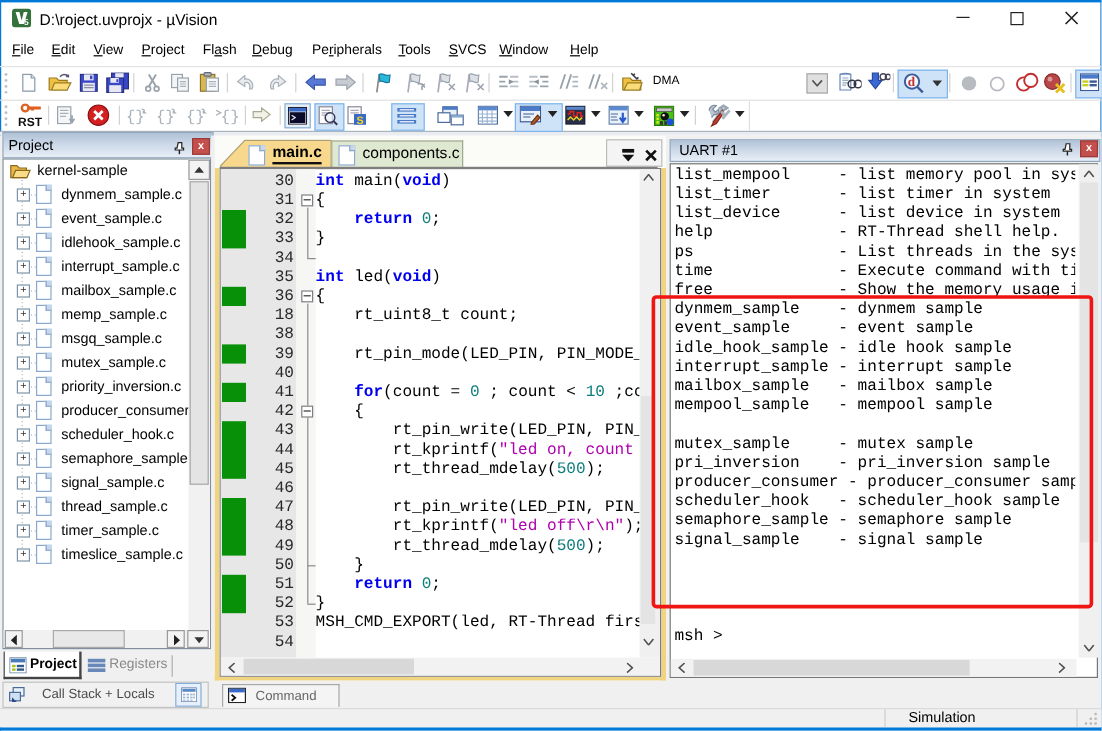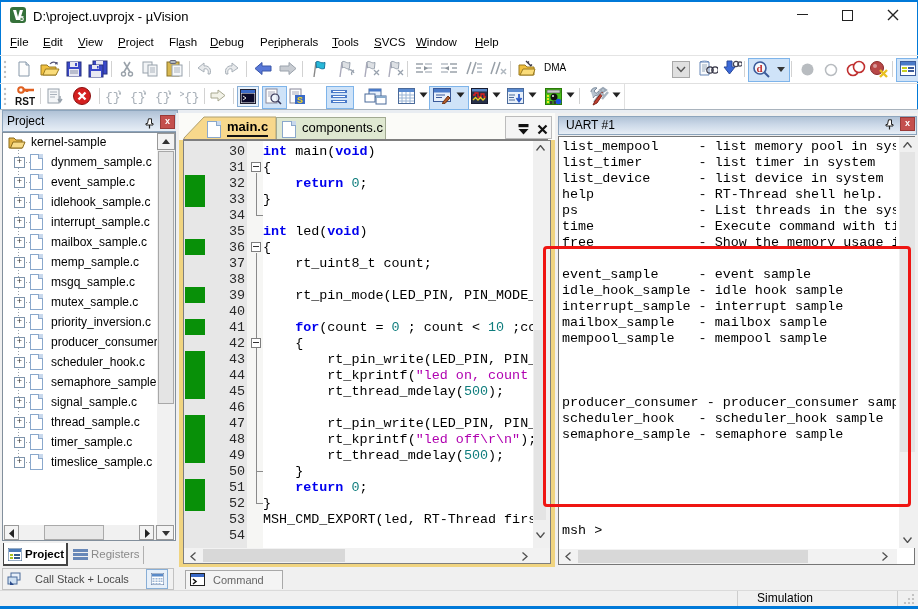--- a/index.html
+++ b/index.html
@@ -28,21 +28,21 @@
 <div class="a" style="left:0;top:0;width:918px;height:2px;background:#0079d8"></div>
 <div class="a" style="left:0;top:0;width:1px;height:609px;background:#0079d8"></div>
 <div class="a" style="left:917px;top:0;width:1px;height:609px;background:#0079d8"></div>
 <div class="a" style="left:0;top:606px;width:918px;height:3px;background:#0079d8"></div>
 
 <svg class="a" style="left:10px;top:7px" width="16" height="16" viewBox="0 0 16 16">
  <rect x="0" y="0" width="16" height="16" rx="3" fill="#35713a"></rect>
  <path d="M3 3 L6.2 3 L8 10 L9.8 3 L13 3 L10 13 L6 13 Z" fill="#fff"></path>
  <text x="10" y="14" font-size="7" font-weight="bold" fill="#fff" font-family="Liberation Sans">5</text>
 </svg>
-<div class="a" style="left:33px;top:9px;font-size:13px">D:\project.uvprojx - µVision</div>
+<div class="a" style="left:33px;top:9px;font-size:13px">D:\roject.uvprojx - µVision</div>
 <div class="a" style="left:797px;top:14px;width:11px;height:1.4px;background:#222"></div>
 <div class="a" style="left:842px;top:10px;width:9px;height:9px;border:1.4px solid #222"></div>
 <svg class="a" style="left:887px;top:9px" width="12" height="12">
     <path d="M1 1 L11 11 M11 1 L1 11" stroke="#222" stroke-width="1.4"></path>
   </svg>
 
 <div class="a" style="left:0;top:36px;height:16px;width:918px;font-size:11.5px">
 <span class="a" style="left:10px"><u>F</u>ile</span>
 <span class="a" style="left:43px"><u>E</u>dit</span>
 <span class="a" style="left:78px"><u>V</u>iew</span>
@@ -566,21 +566,21 @@
 <div class="grn" style="top:351px;height:48px"></div>
 <div class="grn" style="top:415px;height:48px"></div>
 <div class="grn" style="top:479px;height:32px"></div>
 <div class="gnum m" style="left:185px;top:144px">30</div>
 <div class="gnum m" style="left:185px;top:160px">31</div>
 <div class="gnum m" style="left:185px;top:176px">32</div>
 <div class="gnum m" style="left:185px;top:192px">33</div>
 <div class="gnum m" style="left:185px;top:208px">34</div>
 <div class="gnum m" style="left:185px;top:224px">35</div>
 <div class="gnum m" style="left:185px;top:240px">36</div>
-<div class="gnum m" style="left:185px;top:256px">37</div>
+<div class="gnum m" style="left:185px;top:256px">18</div>
 <div class="gnum m" style="left:185px;top:272px">38</div>
 <div class="gnum m" style="left:185px;top:288px">39</div>
 <div class="gnum m" style="left:185px;top:304px">40</div>
 <div class="gnum m" style="left:185px;top:320px">41</div>
 <div class="gnum m" style="left:185px;top:336px">42</div>
 <div class="gnum m" style="left:185px;top:352px">43</div>
 <div class="gnum m" style="left:185px;top:368px">44</div>
 <div class="gnum m" style="left:185px;top:384px">45</div>
 <div class="gnum m" style="left:185px;top:400px">46</div>
 <div class="gnum m" style="left:185px;top:416px">47</div>
@@ -650,28 +650,32 @@
 <div class="cls" style="left:900px;top:117px">x</div>
 <div class="a" style="left:558px;top:136px;width:357px;height:429px;background:#fff;border:1px solid #767676;box-sizing:border-box"></div>
 <div class="a" style="left:559px;top:137px;width:337px;height:411px;overflow:hidden">
 <div class="m a" style="left:3px;top:2px">list_mempool     - list memory pool in syste</div>
 <div class="m a" style="left:3px;top:18px">list_timer       - list timer in system</div>
 <div class="m a" style="left:3px;top:50px">help             - RT-Thread shell help.</div>
 <div class="m a" style="left:3px;top:34px">list_device      - list device in system</div>
 <div class="m a" style="left:3px;top:66px">ps               - List threads in the syste</div>
 <div class="m a" style="left:3px;top:82px">time             - Execute command with time</div>
 <div class="m a" style="left:3px;top:98px">free             - Show the memory usage inf</div>
+<div class="m a" style="left:3px;top:114px">dynmem_sample    - dynmem sample</div>
 <div class="m a" style="left:3px;top:146px">idle_hook_sample - idle hook sample</div>
 <div class="m a" style="left:3px;top:130px">event_sample     - event sample</div>
 <div class="m a" style="left:3px;top:162px">interrupt_sample - interrupt sample</div>
 <div class="m a" style="left:3px;top:178px">mailbox_sample   - mailbox sample</div>
 <div class="m a" style="left:3px;top:194px">mempool_sample   - mempool sample</div>
+<div class="m a" style="left:3px;top:226px">mutex_sample     - mutex sample</div>
+<div class="m a" style="left:3px;top:242px">pri_inversion    - pri_inversion sample</div>
 <div class="m a" style="left:3px;top:258px">producer_consumer - producer_consumer sample</div>
 <div class="m a" style="left:3px;top:274px">scheduler_hook   - scheduler_hook sample</div>
 <div class="m a" style="left:3px;top:290px">semaphore_sample - semaphore sample</div>
+<div class="m a" style="left:3px;top:306px">signal_sample    - signal sample</div>
 <div class="m a" style="left:3px;top:386px">msh &gt;</div>
 </div>
 <div class="a" style="left:899px;top:137px;width:17px;height:411px;background:#f0f0f0"></div>
 <svg class="a" style="left:903px;top:142px" width="9" height="6">
       <path d="M0.5 5.5 L4.5 0.5 L8.5 5.5" fill="none" stroke="#505050" stroke-width="1.3"></path>
     </svg>
 <div class="a sbthumb" style="left:900px;top:152px;width:15px;height:300px;background:#e4e4e4"></div>
 <svg class="a" style="left:903px;top:537px" width="9" height="6">
       <path d="M0.5 0.5 L4.5 5.5 L8.5 0.5" fill="none" stroke="#505050" stroke-width="1.3"></path>
     </svg>

